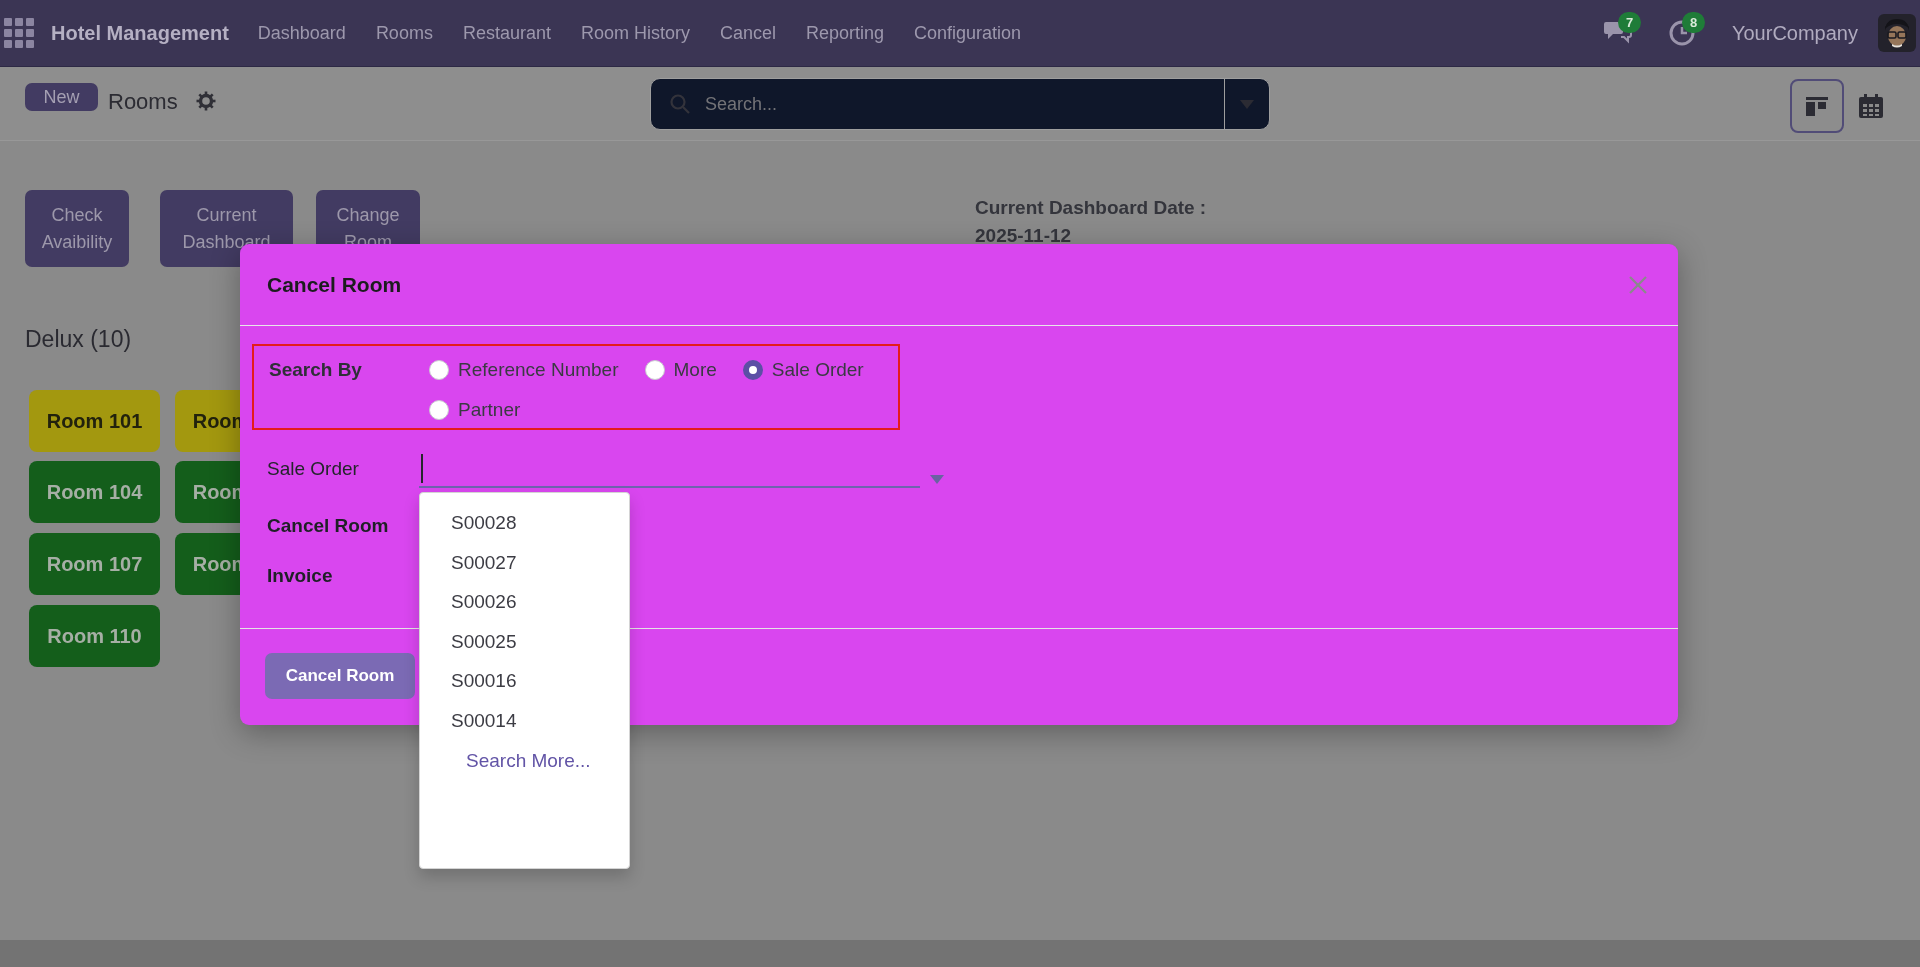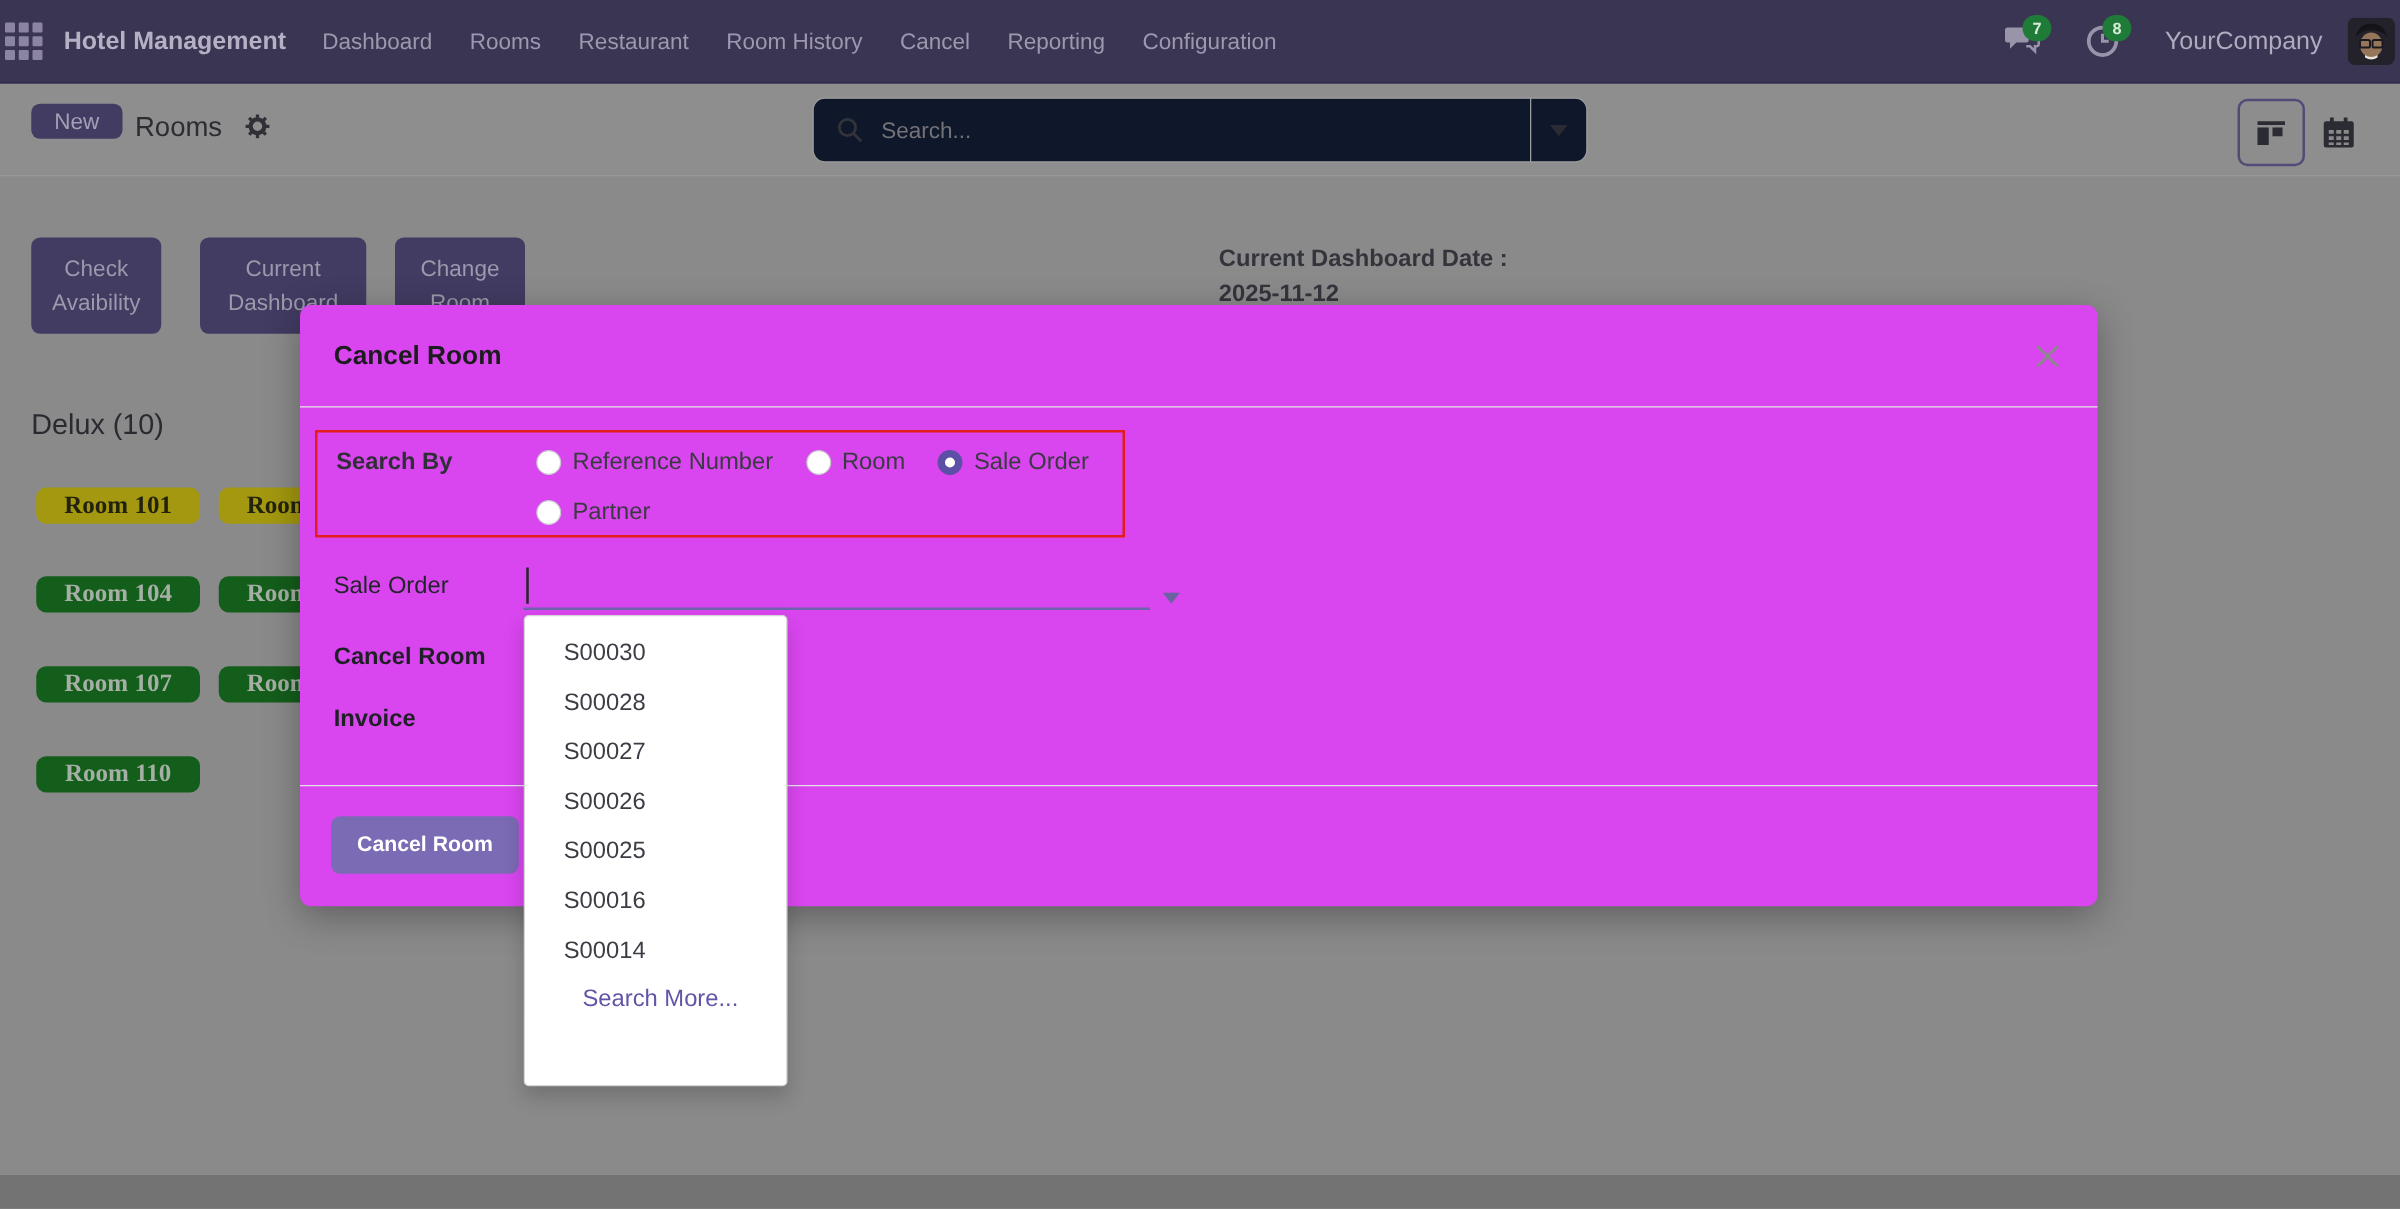--- a/index.html
+++ b/index.html
@@ -67,22 +67,22 @@
     border:none; border-radius:7px; font-family:inherit; font-size:18px;
     line-height:27px; text-align:center; padding:6px; cursor:pointer;
     height:77px; top:190px;
   }
   #ab0{ left:25px;  width:104px; }
   #ab1{ left:160px; width:133px; }
   #ab2{ left:316px; width:104px; }
   .dash-date{ position:absolute; left:975px; top:194px; font-size:19px; font-weight:bold; color:#34353c; line-height:28px; }
   .category-title{ position:absolute; left:25px; top:326px; font-size:23px; font-weight:400; color:#2a2a31; }
   .room-btn{
-    position:absolute; width:131px; height:29px; border:none; border-radius:8px;
-    font-family:Liberation Serif, serif; font-size:20px; font-weight:bold; cursor:pointer;
+    position:absolute; width:131px; height:62px; border:none; border-radius:8px;
+    font-family:Liberation Sans, sans-serif; font-size:20px; font-weight:bold; cursor:pointer;
   }
   .room-yellow{ background:var(--room-yellow); color:#22220d; }
   .room-green{ background:var(--room-green); color:#a6afa5; }
   .bottom-band{ position:absolute; left:0; top:940px; width:1920px; height:27px; background:#737373; }
 
   
   .modal{
     position:absolute; left:240px; top:244px; width:1438px; height:481px;
     background:#d946ef; border-radius:9px; box-shadow:0 8px 30px rgba(0,0,0,0.30);
     z-index:50;
@@ -277,21 +277,21 @@
 
   <div class="red-box">
     <span class="search-by">Search By</span>
     <div class="radio-row r1">
       <span class="radio-option">
         <span class="radio-circle"></span>
         <span class="radio-label">Reference Number</span>
       </span>
       <span class="radio-option">
         <span class="radio-circle"></span>
-        <span class="radio-label">Room</span>
+        <span class="radio-label">More</span>
       </span>
       <span class="radio-option">
         <span class="radio-circle checked"></span>
         <span class="radio-label">Sale Order</span>
       </span>
     </div>
     <div class="radio-row r2">
       <span class="radio-option">
         <span class="radio-circle"></span>
         <span class="radio-label">Partner</span>
@@ -310,21 +310,20 @@
   </span>
 
   <span class="field-label fl-bold" id="lbl-cancel">Cancel Room</span>
   <span class="field-label fl-bold" id="lbl-invoice">Invoice</span>
 
   <div class="footer-divider"></div>
   <button class="footer-btn">Cancel Room</button>
 </div>
 
 <div class="so-dropdown">
-  <div class="so-item">S00030</div>
   <div class="so-item">S00028</div>
   <div class="so-item">S00027</div>
   <div class="so-item">S00026</div>
   <div class="so-item">S00025</div>
   <div class="so-item">S00016</div>
   <div class="so-item">S00014</div>
   <div class="so-more">Search More...</div>
 </div>
 
 </body></html>

